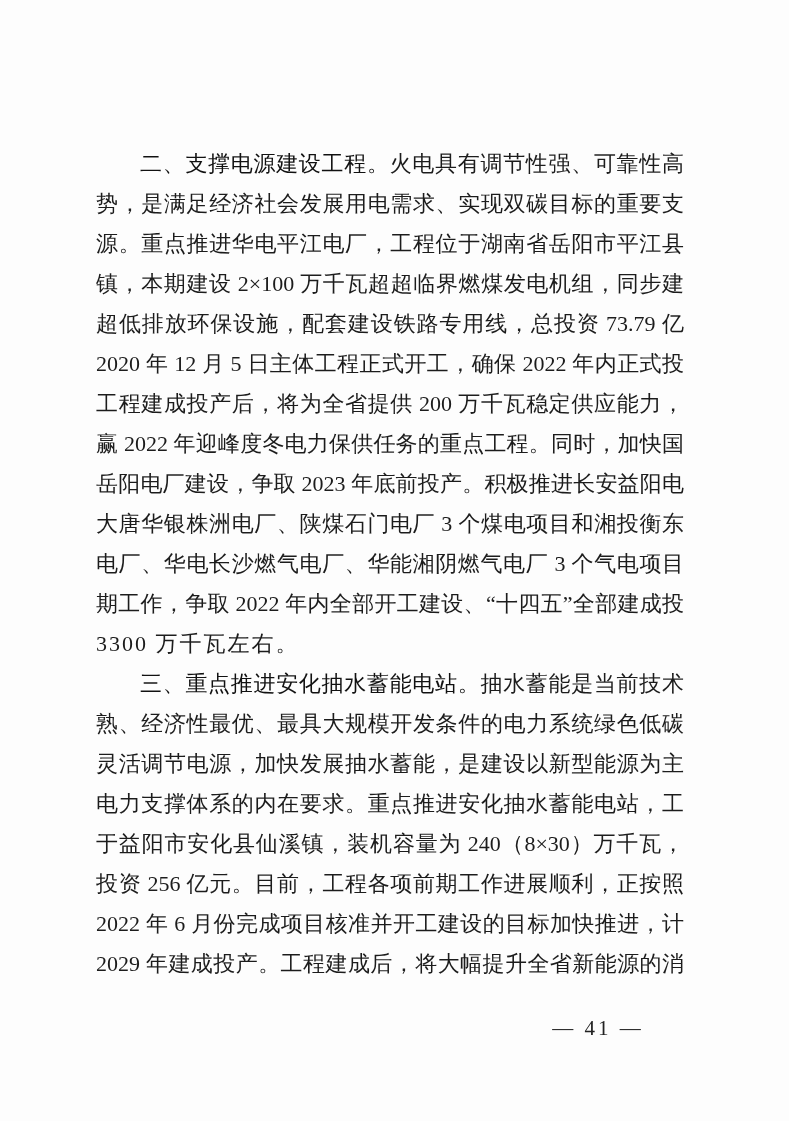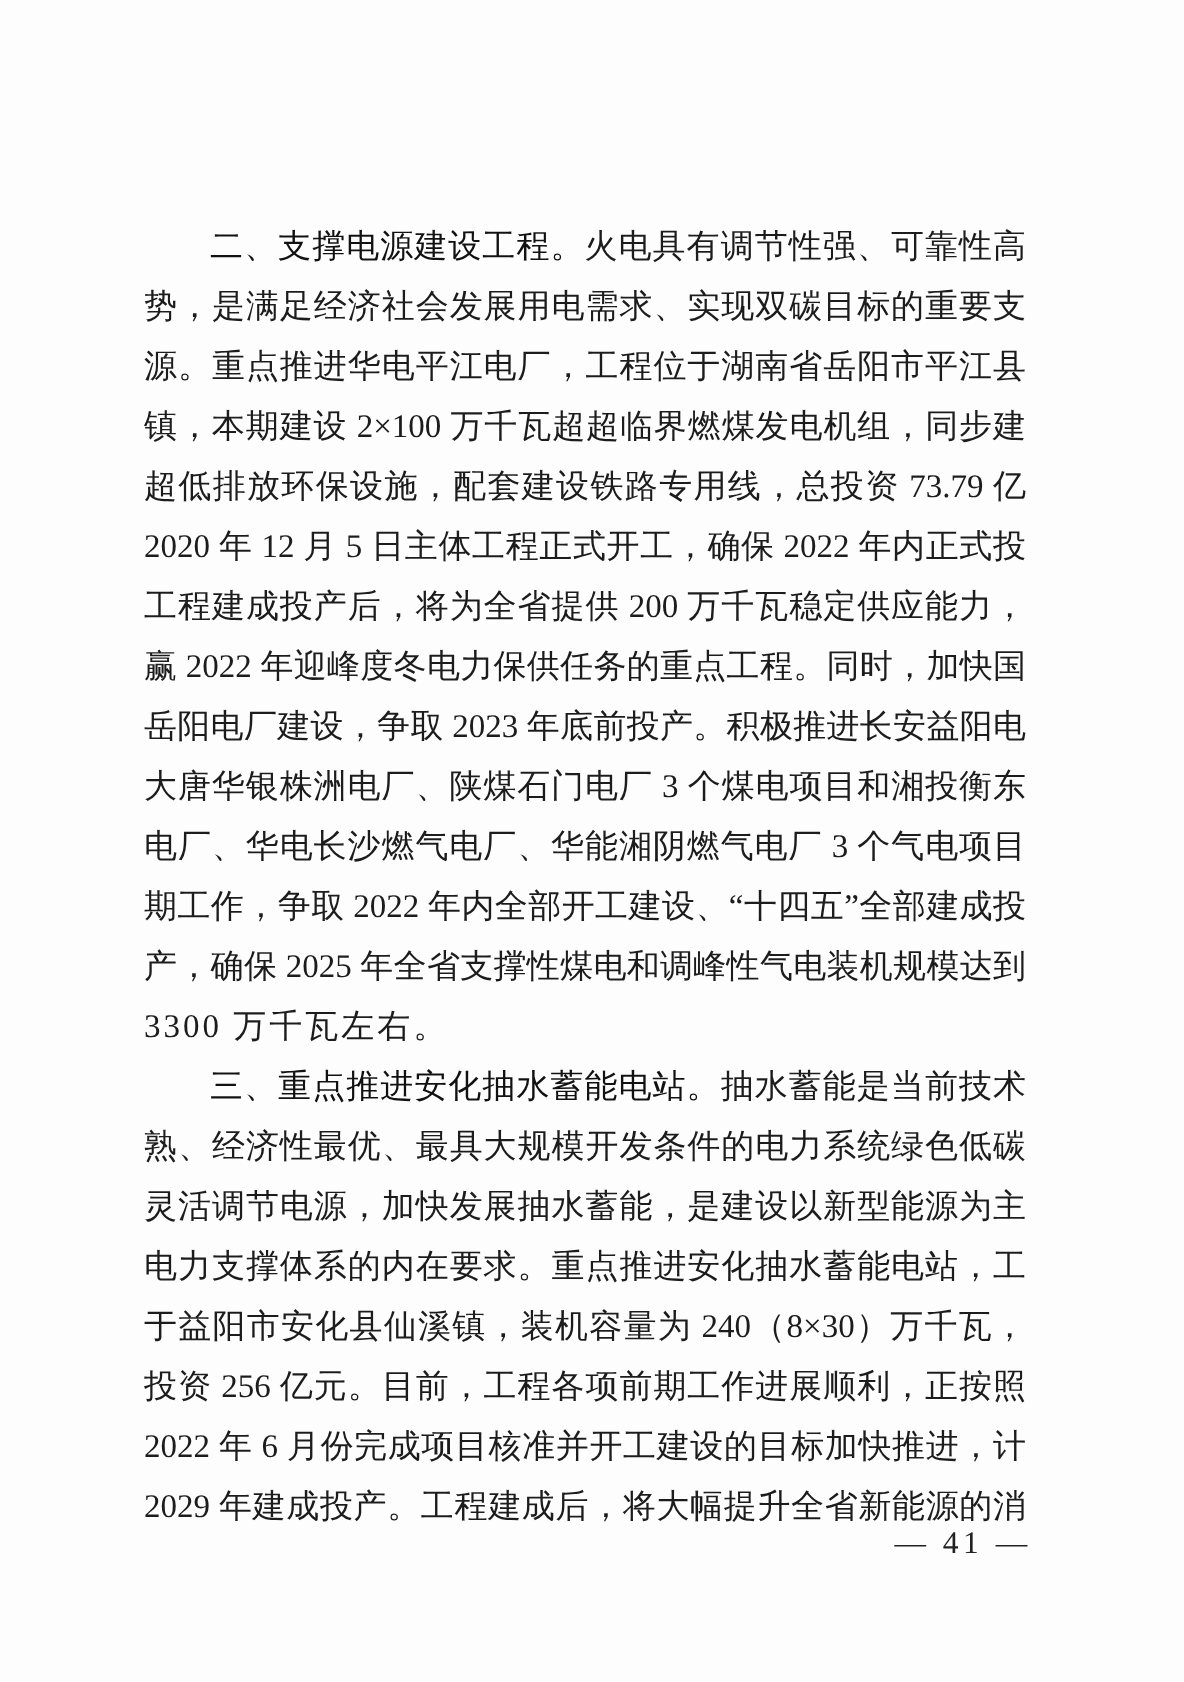--- a/index.html
+++ b/index.html
@@ -40,21 +40,21 @@
     text-align-last: auto;
     letter-spacing: 2px;
   }
   .para-heading {
     font-weight: 400;
     font-family: "Liberation Sans", "DejaVu Sans", sans-serif;
     color: #111111;
   }
   .page-footer {
     position: absolute;
-    left: 572px;
+    left: 528px;
     top: 1013px;
     width: 140px;
     height: 30px;
     line-height: 30px;
     text-align: center;
     font-size: 21px;
     color: #222222;
     letter-spacing: 3px;
   }
 </style>
@@ -73,21 +73,20 @@
       <div class="line">源。重点推进华电平江电厂，工程位于湖南省岳阳市平江县余坪</div>
       <div class="line">镇，本期建设 2×100 万千瓦超超临界燃煤发电机组，同步建设</div>
       <div class="line">超低排放环保设施，配套建设铁路专用线，总投资 73.79 亿元。</div>
       <div class="line">2020 年 12 月 5 日主体工程正式开工，确保 2022 年内正式投产。</div>
       <div class="line">工程建成投产后，将为全省提供 200 万千瓦稳定供应能力，是打</div>
       <div class="line">赢 2022 年迎峰度冬电力保供任务的重点工程。同时，加快国能</div>
       <div class="line">岳阳电厂建设，争取 2023 年底前投产。积极推进长安益阳电厂、</div>
       <div class="line">大唐华银株洲电厂、陕煤石门电厂 3 个煤电项目和湘投衡东燃气</div>
       <div class="line">电厂、华电长沙燃气电厂、华能湘阴燃气电厂 3 个气电项目的前</div>
       <div class="line">期工作，争取 2022 年内全部开工建设、“十四五”全部建成投</div>
-      <div class="line">产，确保 2025 年全省支撑性煤电和调峰性气电装机规模达到</div>
       <div class="line short">3300 万千瓦左右。</div>
     </div>
 
     <div>
       <div class="line indent">
         <span class="para-heading">三、重点推进安化抽水蓄能电站。</span><span>抽水蓄能是当前技术最成</span>
       </div>
       <div class="line">熟、经济性最优、最具大规模开发条件的电力系统绿色低碳清洁</div>
       <div class="line">灵活调节电源，加快发展抽水蓄能，是建设以新型能源为主体的</div>
       <div class="line">电力支撑体系的内在要求。重点推进安化抽水蓄能电站，工程位</div>

